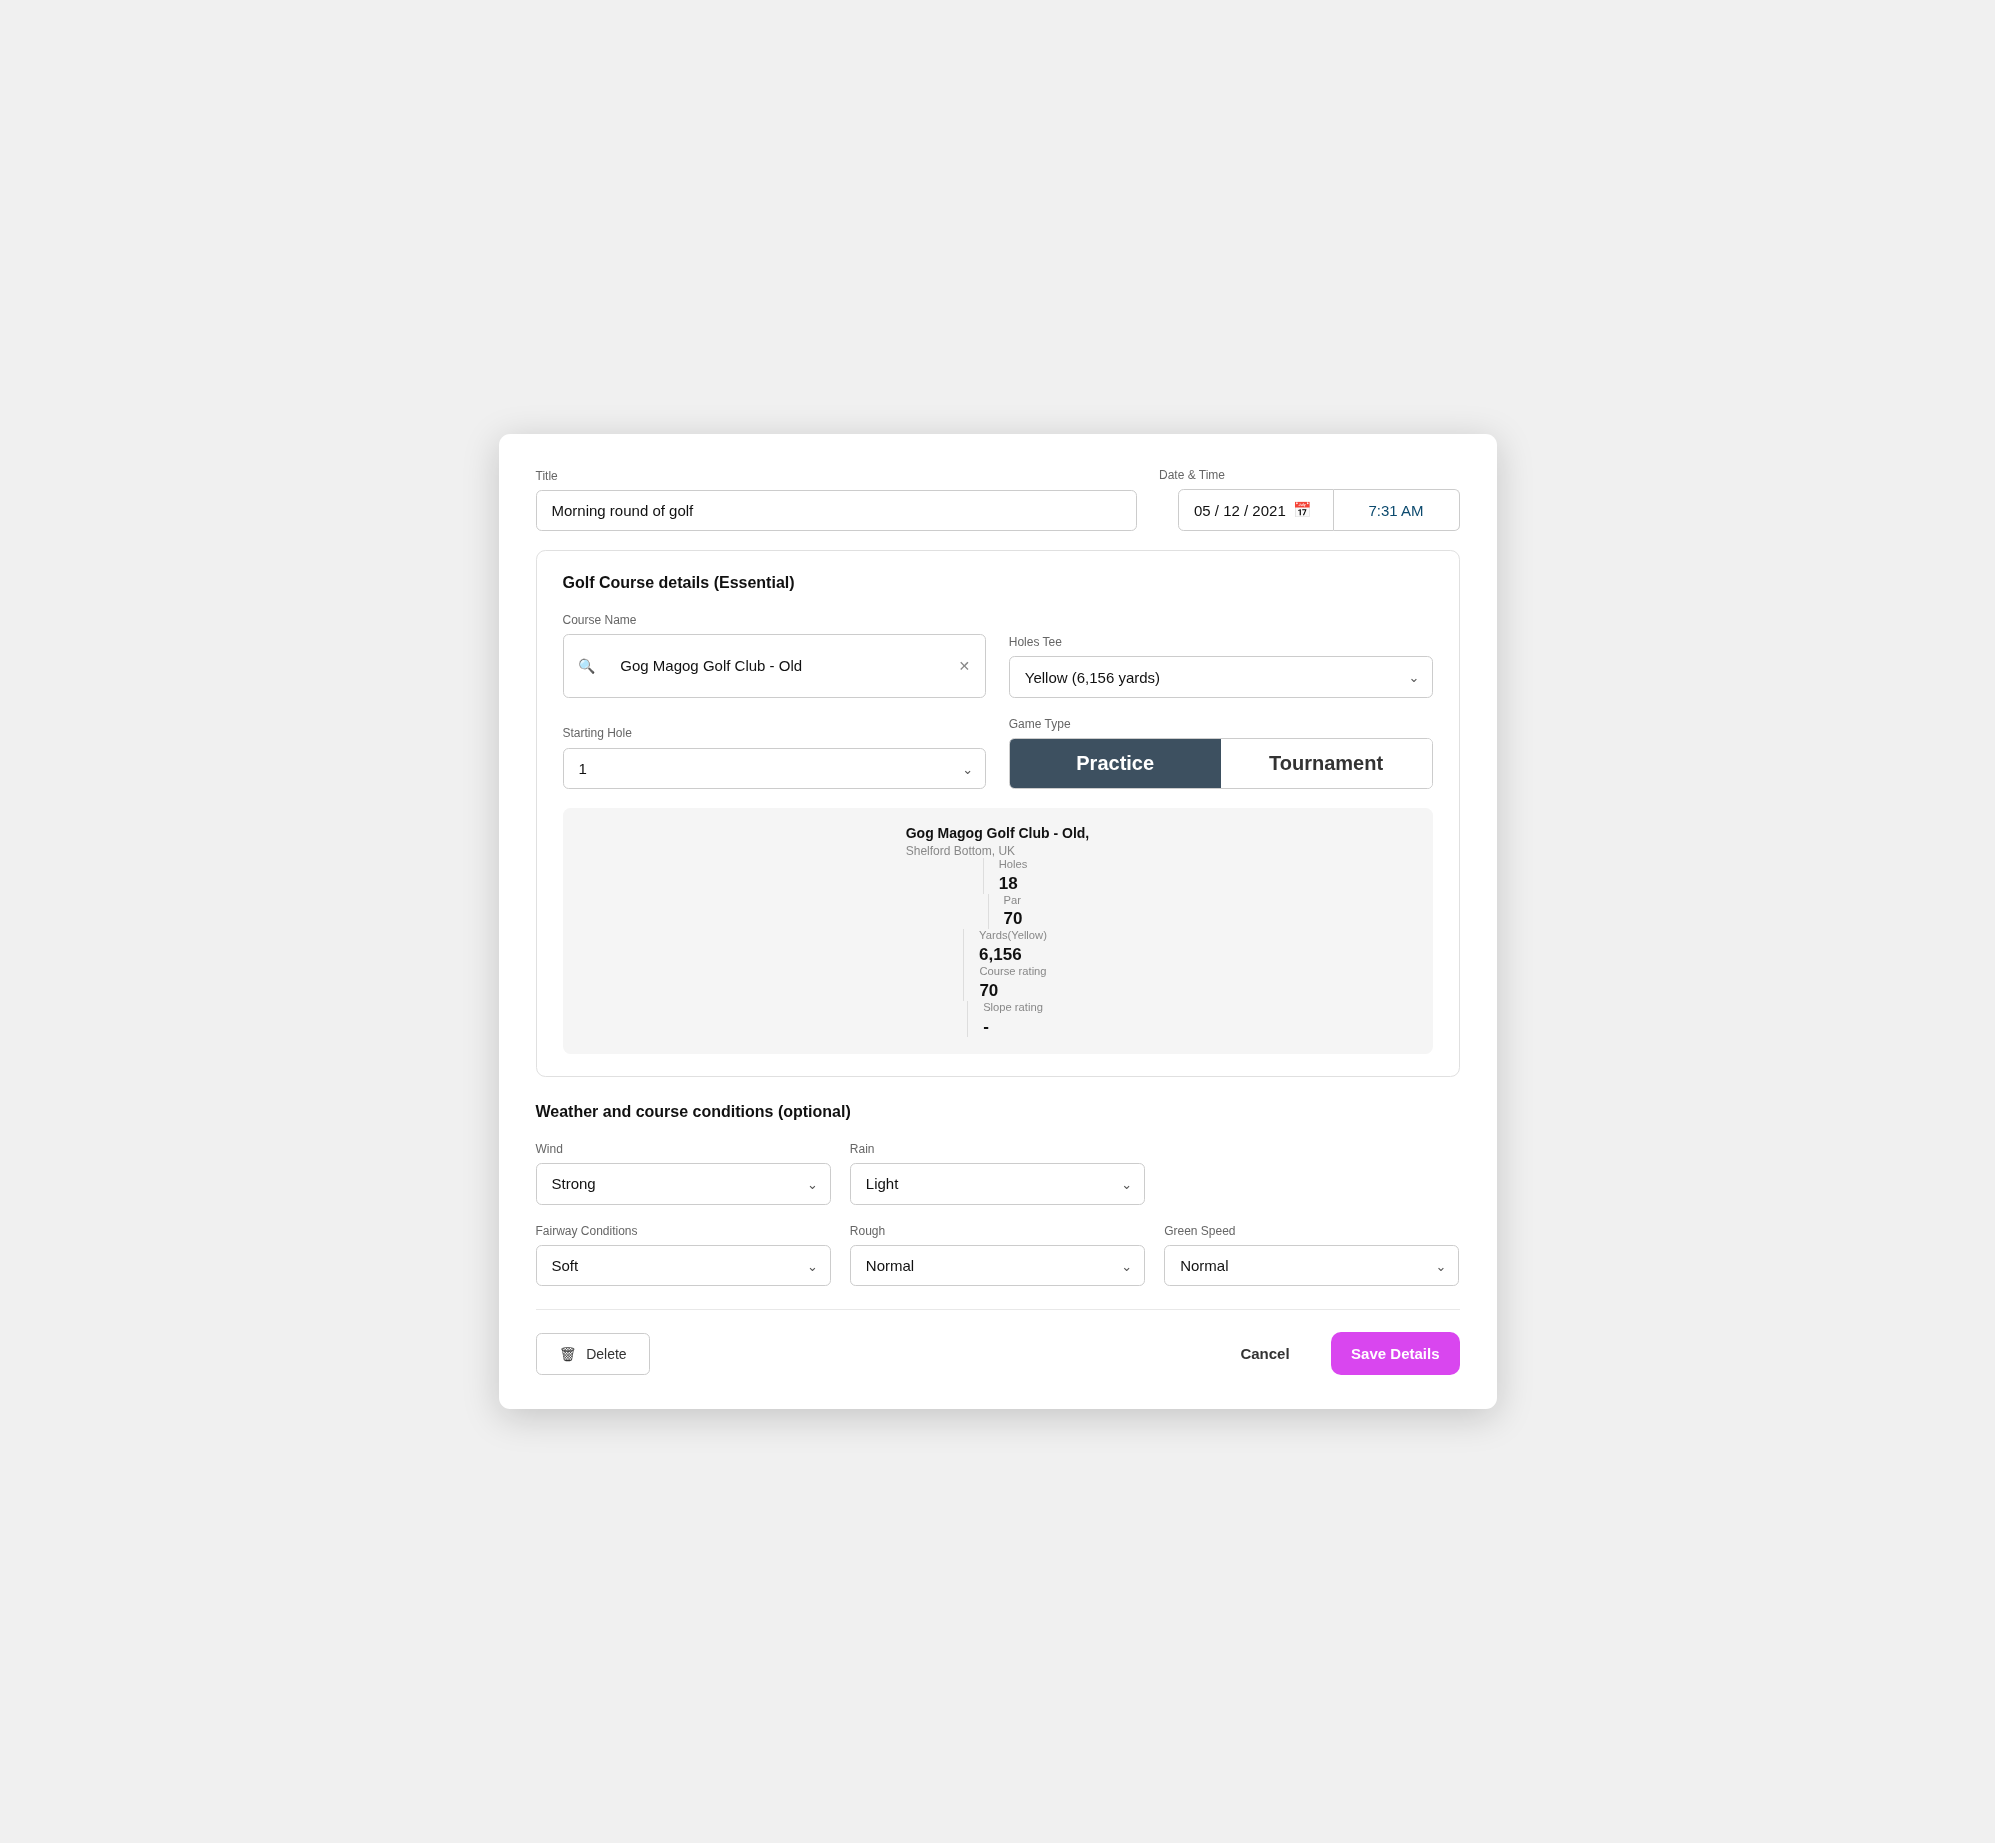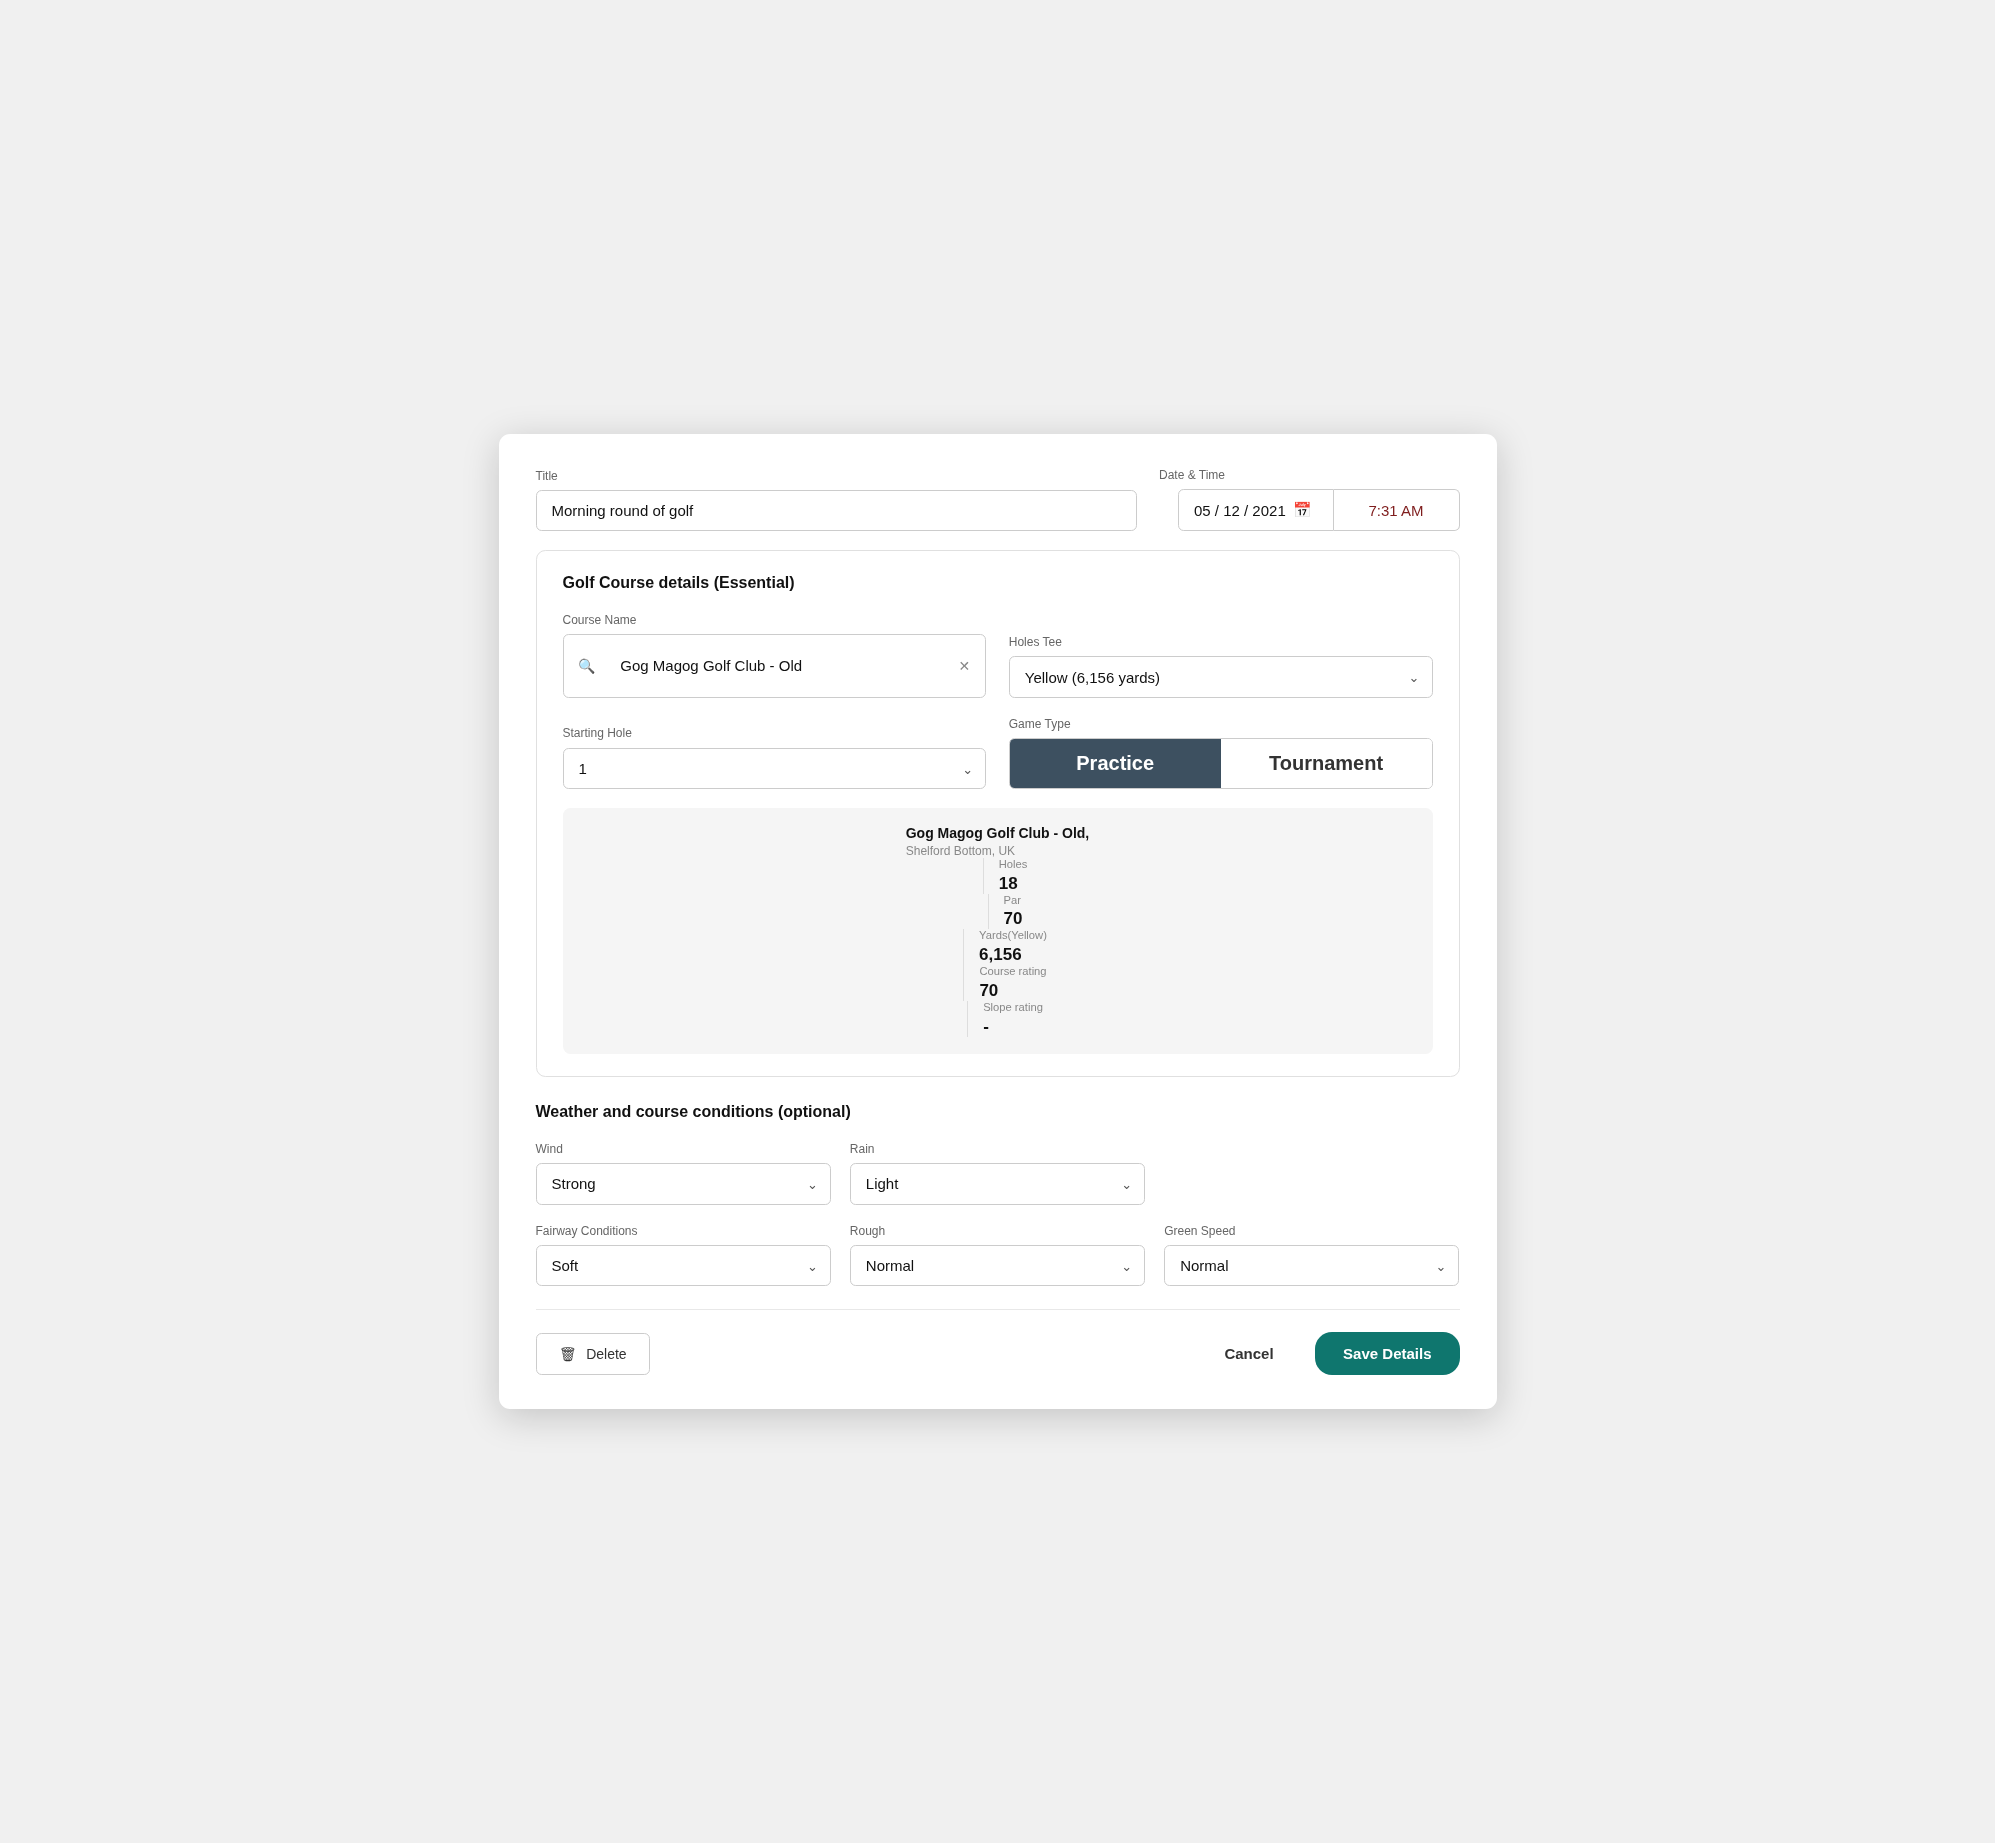--- a/index.html
+++ b/index.html
@@ -84,21 +84,21 @@
       gap: 7.5px;
     }
     .time-input-wrap {
       display: flex;
       align-items: center;
       border: 1.4px solid #ccc;
       border-left: none;
       border-radius: 0 5.6px 5.6px 0;
       padding: 11.2px 15px;
       font-size: 15px;
-      color: #7f1d1d;
+      color: #0c4a6e;
       flex: 1;
       justify-content: center;
     }
     .calendar-icon { color: #aaa; font-size: 15px; }
 
     .section-box {
       border: 1.4px solid #e0e0e0;
       border-radius: 9.4px;
       padding: 22.5px 26px;
       margin-bottom: 26px;
@@ -265,25 +265,25 @@
     .cancel-btn {
       background: none;
       border: none;
       font-size: 15px;
       font-weight: 600;
       color: #333;
       cursor: pointer;
       padding: 12px 22.5px;
     }
     .save-btn {
-      background: #0f766e;
+      background: #d946ef;
       color: #fff;
       border: none;
-      border-radius: 17px;
-      padding: 13px 28px;
+      border-radius: 10px;
+      padding: 13px 20px;
       font-size: 15px;
       font-weight: 600;
       cursor: pointer;
     }
     .divider { 
       border: none; 
       border-top: 0.9px solid #e8e8e8; 
       margin: 22.5px 0; 
     }
   </style>

